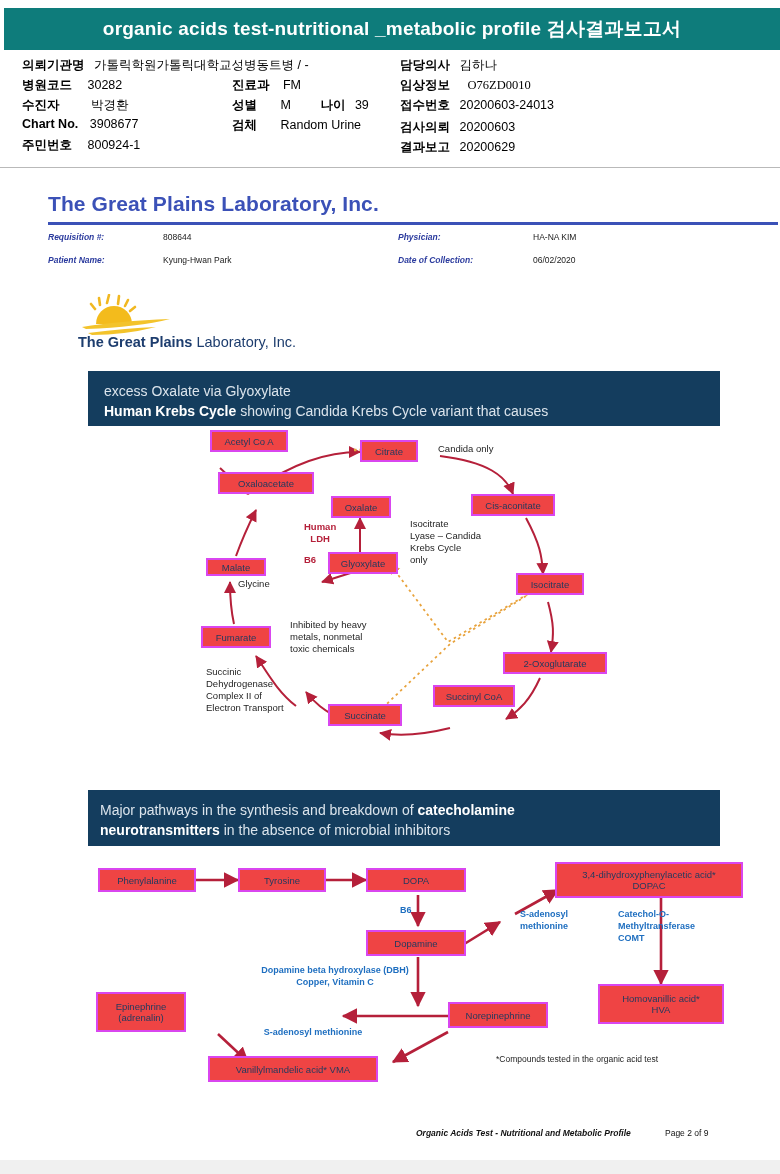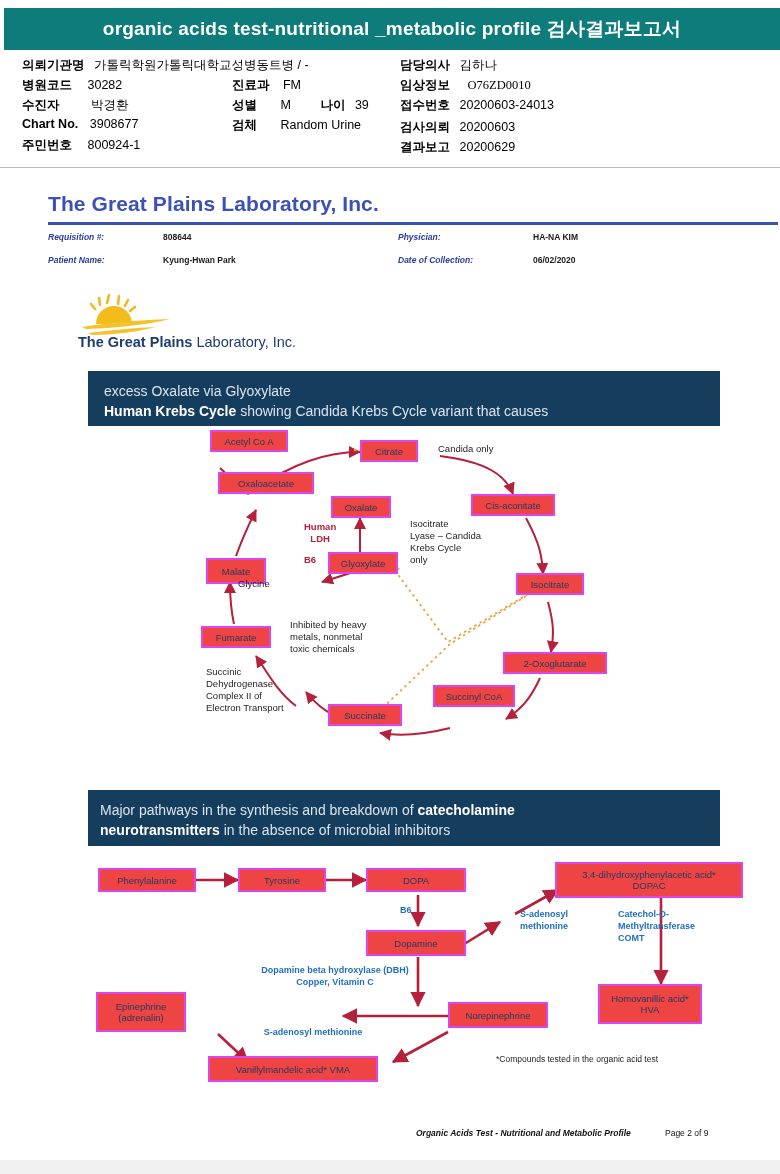--- a/index.html
+++ b/index.html
@@ -42,21 +42,21 @@
   .gpl-title{
     position:absolute;left:48px;top:20px;
     font-size:21px;font-weight:bold;color:#3b51b7;letter-spacing:.1px;
   }
   .gpl-rule{
     position:absolute;left:48px;top:50px;width:730px;height:3px;
     background:#3b51b7;
   }
   .meta{position:absolute;font-size:8.5px;white-space:nowrap;}
   .meta.lab{font-style:italic;font-weight:bold;color:#2b3b9e;}
-  .meta.val{color:#1a1a1a;font-weight:bold;font-style:normal;}
+  .meta.val{color:#1a1a1a;font-weight:normal;font-style:normal;}
 
   
   .logo{position:absolute;left:78px;top:122px;width:300px;height:60px;}
   .logo-text{
     position:absolute;left:0;top:40px;
     font-size:14.5px;font-weight:bold;color:#1d3d6e;white-space:nowrap;
   }
   .logo-text .lt-light{font-weight:normal;}
 
   
@@ -268,21 +268,21 @@
       <line x1="266" y1="16" x2="318" y2="16" stroke="#e8a33d" stroke-width="2.4" stroke-dasharray="2.5,3"></line>
     </svg>
 
     <div class="legend-txt" style="left:350px;top:9px;">Candida only</div>
 
     <div class="node" style="left:122px;top:-4px;width:78px;height:22px;">Acetyl Co A</div>
     <div class="node" style="left:272px;top:6px;width:58px;height:22px;">Citrate</div>
     <div class="node" style="left:383px;top:60px;width:84px;height:22px;">Cis-aconitate</div>
     <div class="node" style="left:428px;top:139px;width:68px;height:22px;">Isocitrate</div>
     <div class="node" style="left:130px;top:38px;width:96px;height:22px;">Oxaloacetate</div>
-    <div class="node" style="left:118px;top:124px;width:60px;height:26px;">Malate</div>
+    <div class="node" style="left:118px;top:124px;width:60px;height:18px;">Malate</div>
     <div class="node" style="left:113px;top:192px;width:70px;height:22px;">Fumarate</div>
     <div class="node" style="left:240px;top:270px;width:74px;height:22px;">Succinate</div>
     <div class="node" style="left:345px;top:251px;width:82px;height:22px;">Succinyl CoA</div>
     <div class="node" style="left:415px;top:218px;width:104px;height:22px;">2-Oxoglutarate</div>
     <div class="node" style="left:243px;top:62px;width:60px;height:22px;">Oxalate</div>
     <div class="node" style="left:240px;top:118px;width:70px;height:22px;">Glyoxylate</div>
 
     <div class="plain red" style="left:216px;top:87px;text-align:center;">Human
 LDH</div>
     <div class="plain red" style="left:216px;top:120px;">B6</div>
@@ -326,21 +326,21 @@
         <path d="M130,170 L160,198"></path>
       </g>
     </svg>
 
     <div class="node" style="left:10px;top:4px;width:98px;height:24px;">Phenylalanine</div>
     <div class="node" style="left:150px;top:4px;width:88px;height:24px;">Tyrosine</div>
     <div class="node" style="left:278px;top:4px;width:100px;height:24px;">DOPA</div>
     <div class="node" style="left:278px;top:66px;width:100px;height:26px;">Dopamine</div>
     <div class="node" style="left:467px;top:-2px;width:188px;height:36px;white-space:pre-line;">3,4-dihydroxyphenylacetic acid*
 DOPAC</div>
-    <div class="node" style="left:510px;top:120px;width:104px;height:40px;white-space:pre-line;">Homovanillic acid*
+    <div class="node" style="left:510px;top:120px;width:126px;height:40px;white-space:pre-line;">Homovanillic acid*
 HVA</div>
     <div class="node" style="left:8px;top:128px;width:90px;height:40px;white-space:pre-line;">Epinephrine
 (adrenalin)</div>
     <div class="node" style="left:360px;top:138px;width:100px;height:26px;">Norepinephrine</div>
     <div class="node" style="left:120px;top:192px;width:170px;height:26px;">Vanillylmandelic acid* VMA</div>
 
     <div class="bluelab" style="left:312px;top:40px;">B6</div>
     <div class="bluelab" style="left:122px;top:100px;width:250px;">Dopamine beta hydroxylase (DBH)
 Copper, Vitamin C</div>
     <div class="bluelab" style="left:130px;top:162px;width:190px;">S-adenosyl methionine</div>

